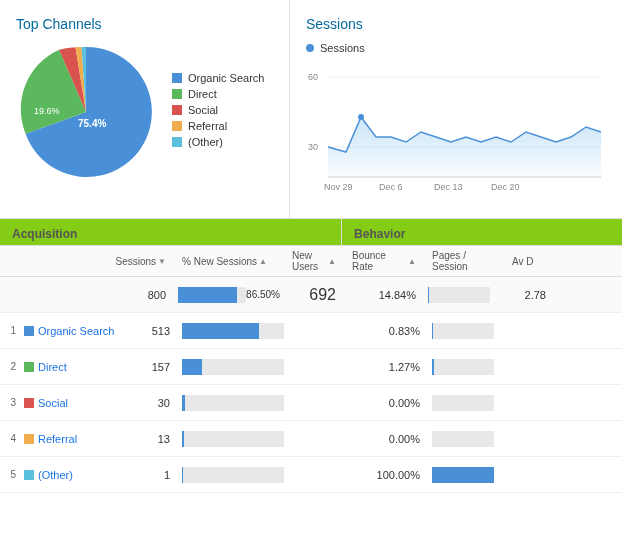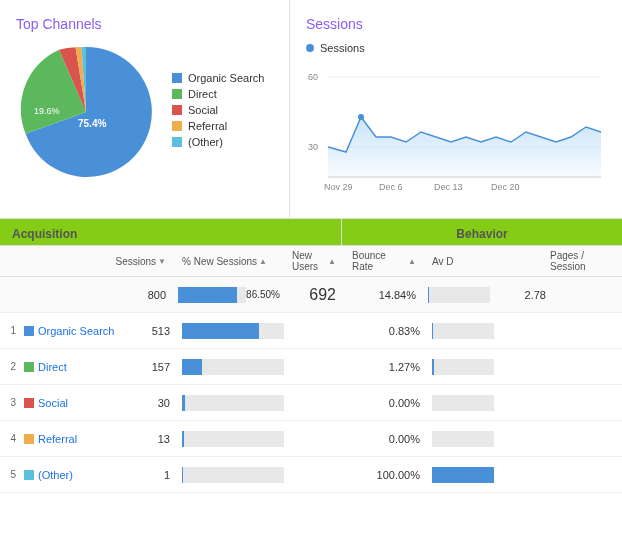--- a/index.html
+++ b/index.html
@@ -16,21 +16,21 @@
       border-right: 1px solid #e0e0e0;
     }
 
     .sessions-panel {
       flex: 1;
       padding: 16px;
     }
 
     .section-title {
       font-size: 14px;
-      color: #8b5cf6;
+      color: #0369a1;
       margin-bottom: 10px;
     }
 
     .chart-area {
       display: flex;
       align-items: center;
     }
 
     
     .pie-container {
@@ -105,21 +105,20 @@
       font-weight: bold;
     }
 
     .acq-header {
       width: 55%;
       border-right: 1px solid #ddd;
     }
 
     .beh-header {
       width: 45%;
-      text-align: center;
     }
 
     .col-headers {
       display: flex;
       background: #fafafa;
       border-bottom: 1px solid #ddd;
       font-size: 10px;
       color: #555;
     }
 
@@ -326,25 +325,25 @@
       <span class="sort-arrow">▲</span>
     </div>
     <div class="col-h" style="width:60px; justify-content:flex-end;">
       <span>New Users</span>
       <span class="sort-arrow">▲</span>
     </div>
     <div class="col-h" style="width:80px; justify-content:flex-end;">
       <span>Bounce Rate</span>
       <span class="sort-arrow">▲</span>
     </div>
+    <div class="col-h" style="width:80px;">
+      <span>Pages / Session</span>
+    </div>
     <div class="col-h" style="flex:1;">
       <span>Av D</span>
-    </div>
-    <div class="col-h" style="width:80px;">
-      <span>Pages / Session</span>
     </div>
   </div>
 
   <div class="summary-row">
     <div class="summary-label"></div>
     <div class="row-sessions">800</div>
     <div class="bar-cell" style="width:110px;">
       <div style="display:flex; align-items:center;">
         <div style="background:#e8e8e8; height:16px; width:100%; position:relative;">
           <div style="background:#4a90d9; height:100%; width:86.5%; position:absolute; left:0; top:0;"></div>

